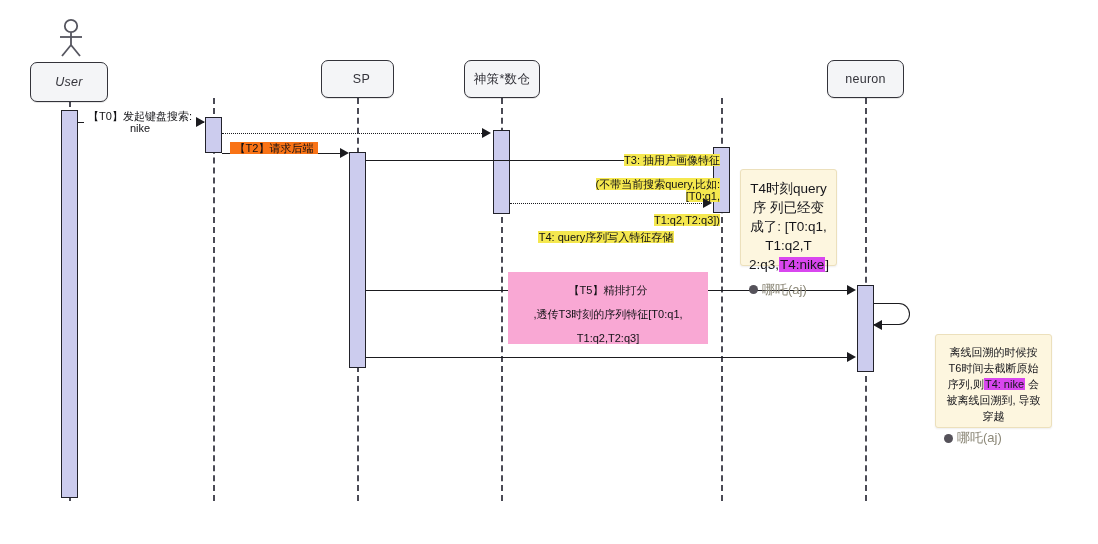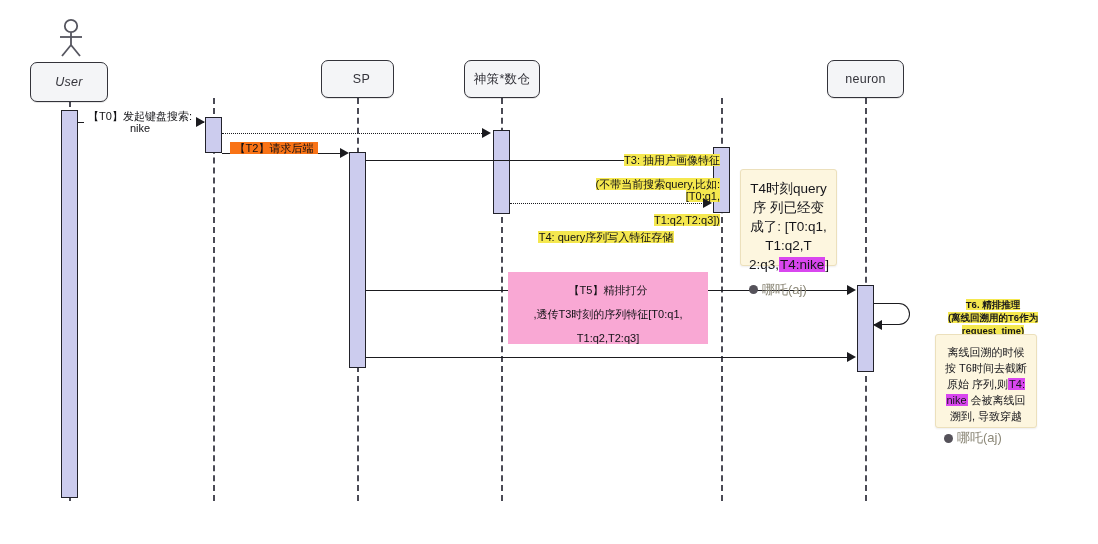--- a/index.html
+++ b/index.html
@@ -179,40 +179,36 @@
   <div class="msg-solid" style="left:366px;top:290px;width:482px;"></div>
   <div class="arrowhead" style="left:847px;top:285px;"></div>
   <div class="msg-text" style="left:508px;top:272px;width:200px;background:#f9a8d4;">
     <span>【T5】精排打分</span><br>
     <span>,透传T3时刻的序列特征[T0:q1,</span><br>
     <span>T1:q2,T2:q3]</span>
   </div>
 
   <div class="selfloop" style="left:874px;top:303px;width:36px;height:22px;"></div>
   <div class="arrowhead left" style="left:873px;top:320px;"></div>
-  <div class="t6label" style="left:918px;top:298px;width:150px;">
-    <span class="hl-block">T6. 精排推理</span><br>
-    <span class="hl-block">(离线回溯用的T6作为request_time)</span>
-  </div>
 
   <div class="msg-solid" style="left:366px;top:357px;width:482px;"></div>
   <div class="arrowhead" style="left:847px;top:352px;"></div>
 
   <div class="note" style="left:740px;top:169px;width:97px;height:97px;">
     <span class="note-body"><span>T4时刻query序
 列已经变成了:
 [T0:q1, T1:q2,T
 2:q3,</span><span class="hl">T4:nike</span><span>]</span></span>
     <span class="note-author">
       <span class="note-avatar"></span>
       <span>哪吒(aj)</span>
     </span>
   </div>
 
-  <div class="note" style="left:935px;top:334px;width:102px;height:94px;font-size:11px;line-height:16px;">
+  <div class="note" style="left:935px;top:334px;width:117px;height:94px;font-size:11px;line-height:16px;">
     <span class="note-body"><span>离线回溯的时候按
 T6时间去截断原始
 序列,则</span><span class="hl">T4: nike</span><span>
 会被离线回溯到,
 导致穿越</span></span>
     <span class="note-author">
       <span class="note-avatar"></span>
       <span>哪吒(aj)</span>
     </span>
   </div>

